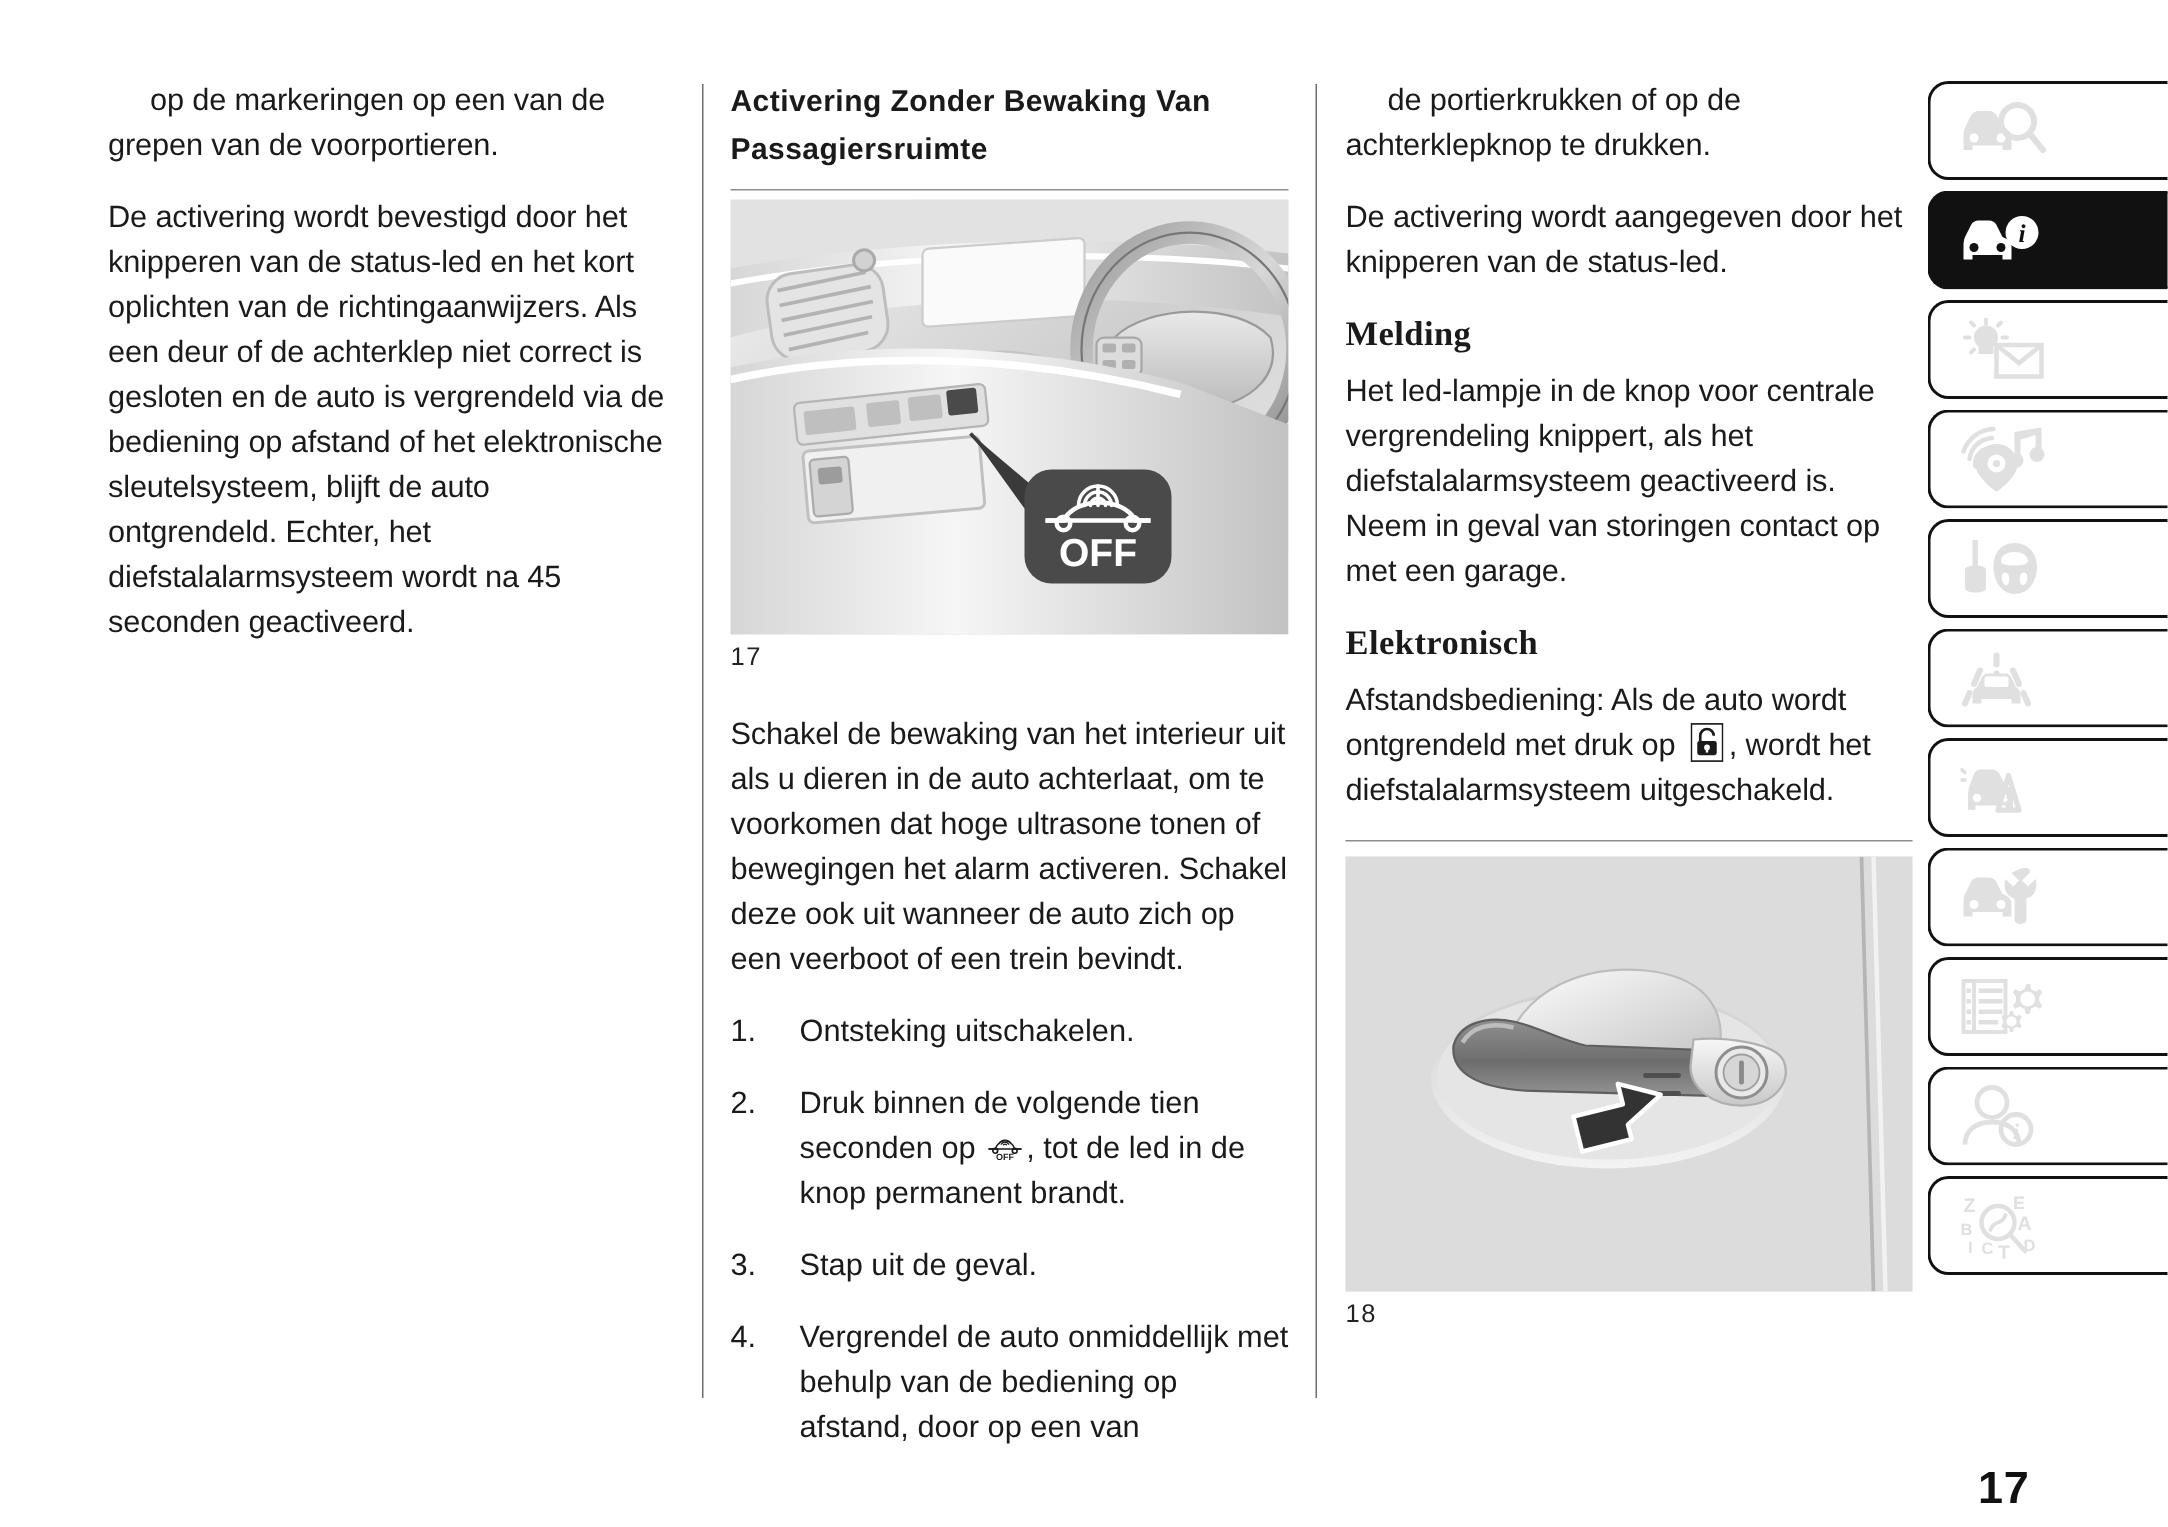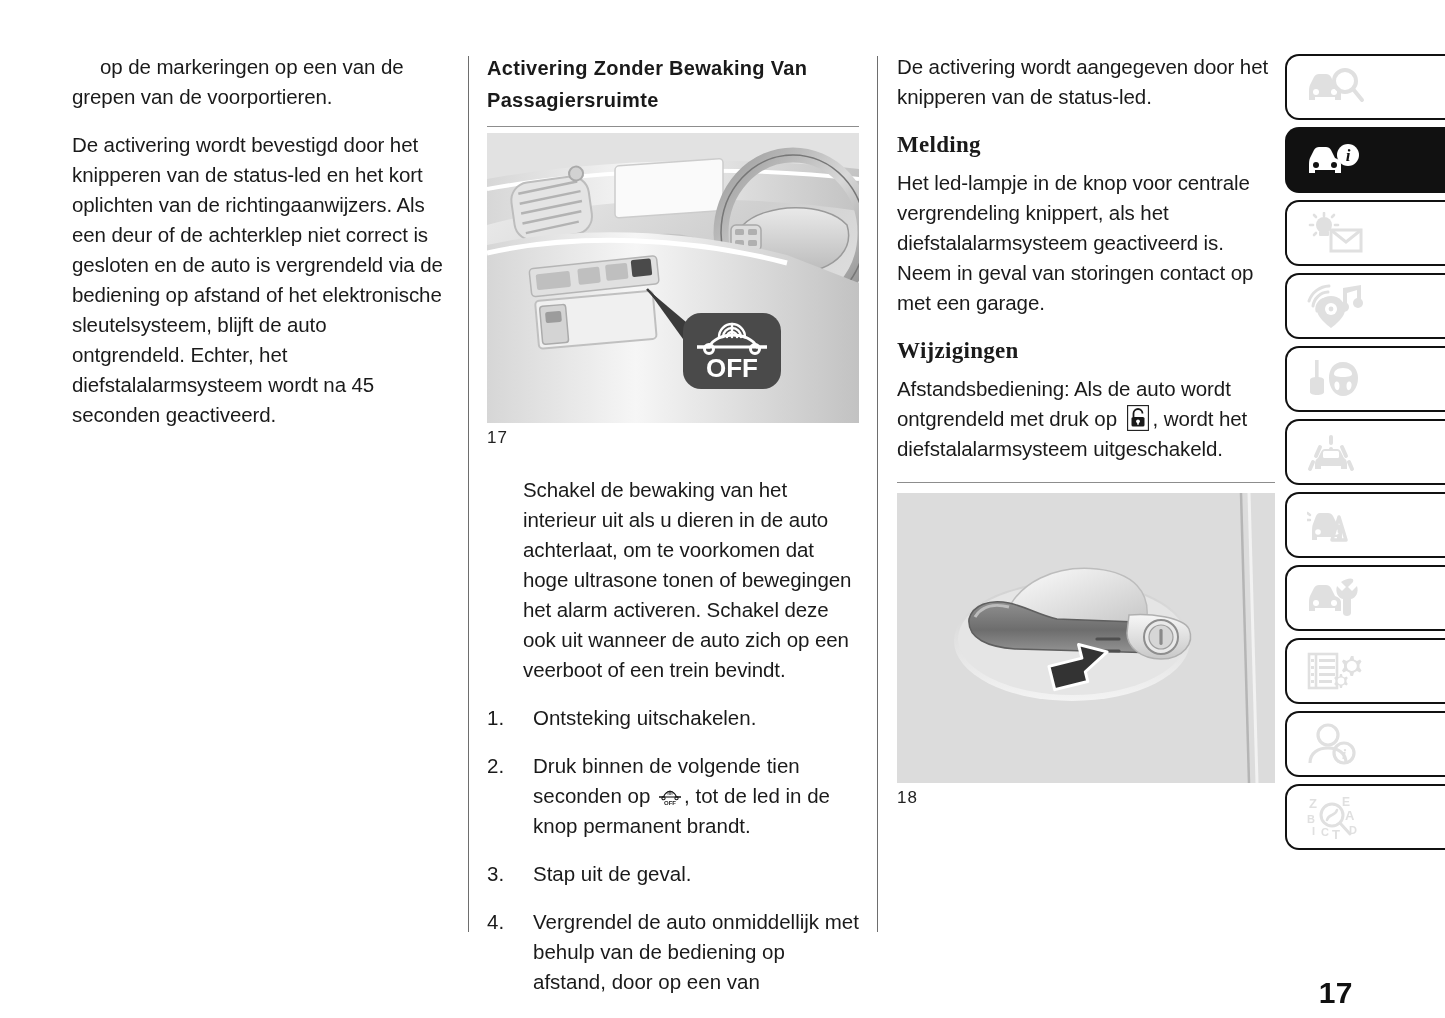--- a/index.html
+++ b/index.html
@@ -279,21 +279,21 @@
               <path d="M-5,14 A5,5 0 0,1 5,14"></path>
               <line x1="0" y1="1" x2="0" y2="14"></line>
             </g>
             <text x="245" y="244" font-family="Liberation Sans, sans-serif" font-size="26" font-weight="bold" fill="#ffffff" text-anchor="middle">OFF</text>
           </g>
         </svg>
       </div>
       <figcaption class="fig-caption">17</figcaption>
     </figure>
 
-    <p style="margin-top:26px;margin-left:36px;">Schakel de bewaking van het interieur uit als u dieren in de auto achterlaat, om te voorkomen dat hoge ultrasone tonen of bewegingen het alarm activeren. Schakel deze ook uit wanneer de auto zich op een veerboot of een trein bevindt.</p>
+    <p style="margin-top:26px;">Schakel de bewaking van het interieur uit als u dieren in de auto achterlaat, om te voorkomen dat hoge ultrasone tonen of bewegingen het alarm activeren. Schakel deze ook uit wanneer de auto zich op een veerboot of een trein bevindt.</p>
 
     <ol class="steps">
       <li>
         <span class="num">1.</span><span>Ontsteking uitschakelen.</span>
       </li>
       <li>
         <span class="num">2.</span><span>Druk binnen de volgende tien seconden op </span><span class="glyph-off"><svg viewBox="0 0 26 18" width="26" height="18">
               <g fill="none" stroke="#1a1a1a" stroke-width="1.1">
                 <path d="M2,9 C2,9 5,9 6.5,9 C8,5 11,3.5 13,3.5 C15,3.5 18,5 19.5,9 C21,9 24,9 24,9"></path>
                 <path d="M2,9 L24,9"></path>
@@ -311,26 +311,27 @@
       <li>
         <span class="num">3.</span><span>Stap uit de geval.</span>
       </li>
       <li>
         <span class="num">4.</span><span>Vergrendel de auto onmiddellijk met behulp van de bediening op afstand, door op een van</span>
       </li>
     </ol>
   </div>
 
   <div class="col" id="col3">
+    <p class="indent">de portierkrukken of op de achterklepknop te drukken.</p>
     <p>De activering wordt aangegeven door het knipperen van de status-led.</p>
 
     <h2 class="sub">Melding</h2>
     <p>Het led-lampje in de knop voor centrale vergrendeling knippert, als het diefstalalarmsysteem geactiveerd is. Neem in geval van storingen contact op met een garage.</p>
 
-    <h2 class="sub">Wijzigingen</h2>
+    <h2 class="sub">Elektronisch</h2>
     <p><span>Afstandsbediening: Als de auto wordt ontgrendeld met druk op </span><span class="glyph-lock"><svg viewBox="0 0 22 26" width="22" height="26">
             <rect x="0.6" y="0.6" width="20.8" height="24.8" fill="none" stroke="#1a1a1a" stroke-width="1.1"></rect>
             <path d="M6.5,12 L6.5,8.5 A4.5,4.5 0 0,1 15.5,8.5" fill="none" stroke="#1a1a1a" stroke-width="1.8"></path>
             <rect x="4.5" y="12" width="13" height="9.5" rx="1.6" fill="#1a1a1a"></rect>
             <circle cx="11" cy="16.3" r="1.9" fill="#ffffff"></circle>
             <rect x="10.2" y="16.3" width="1.6" height="3.4" fill="#ffffff"></rect>
           </svg></span><span>, wordt het diefstalalarmsysteem uitgeschakeld.</span></p>
 
     <div class="rule"></div>
 

